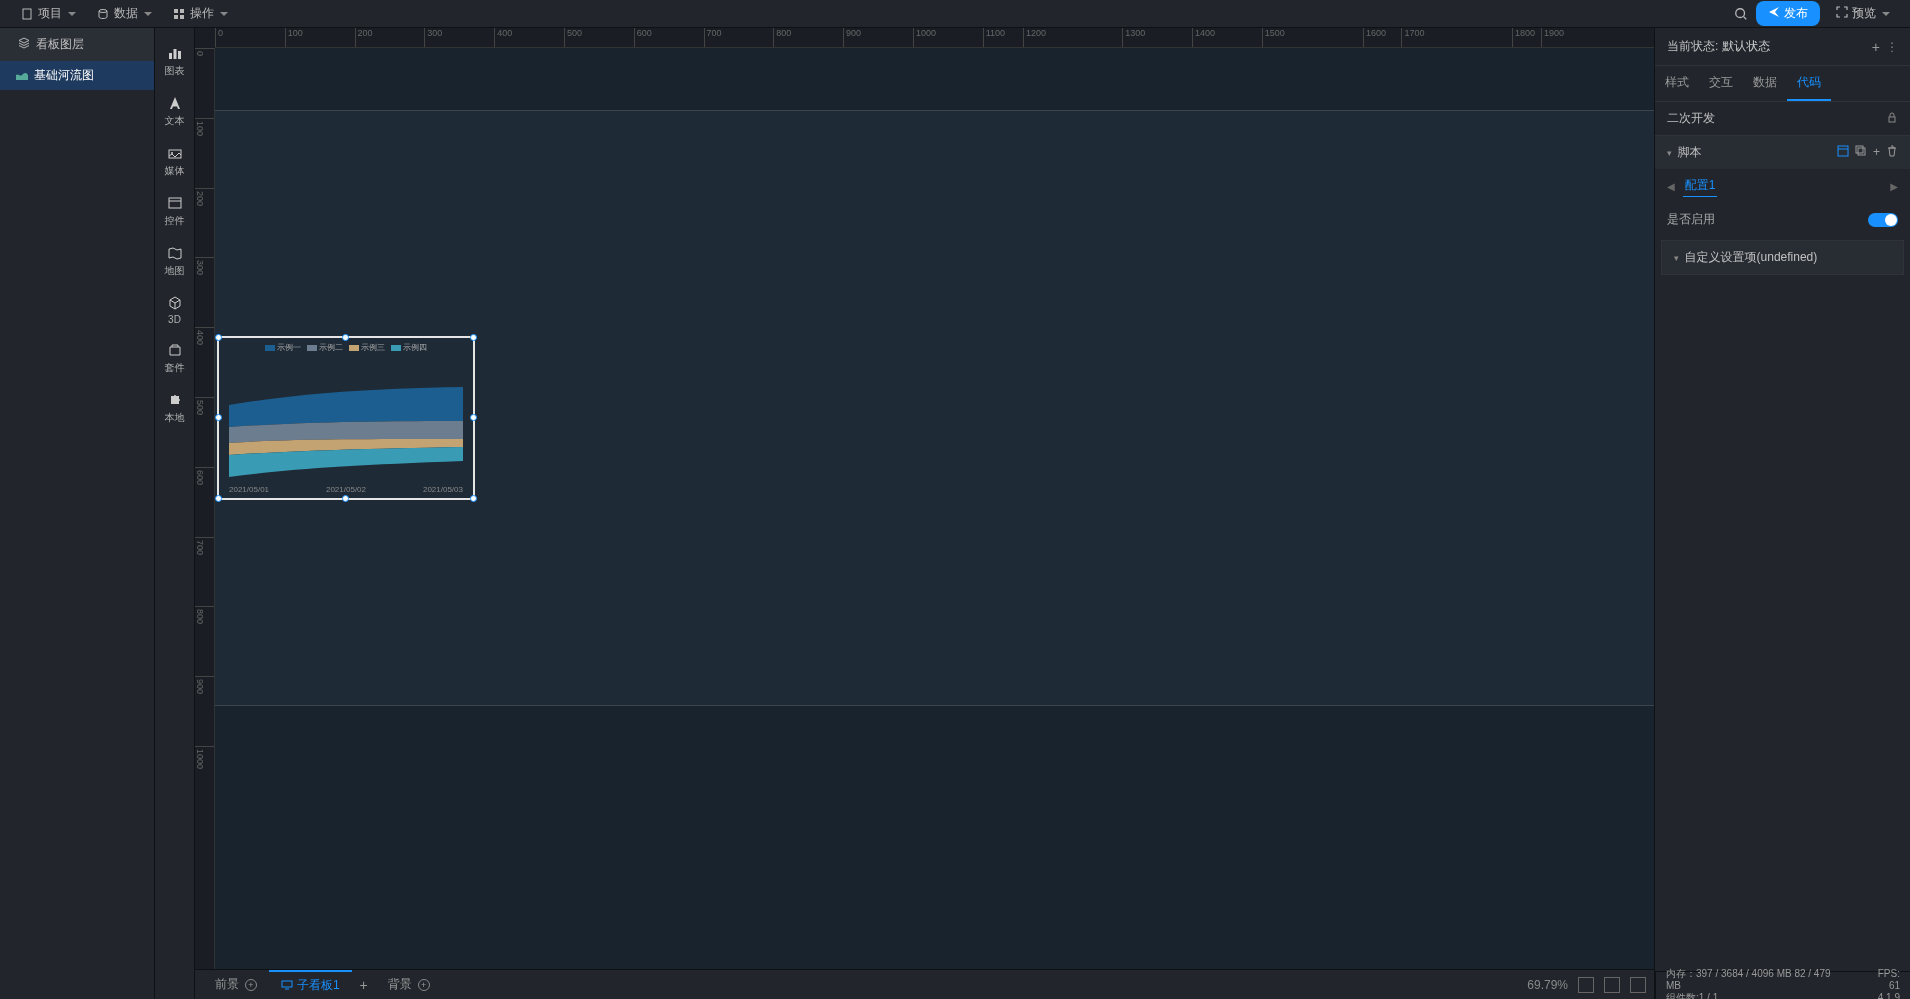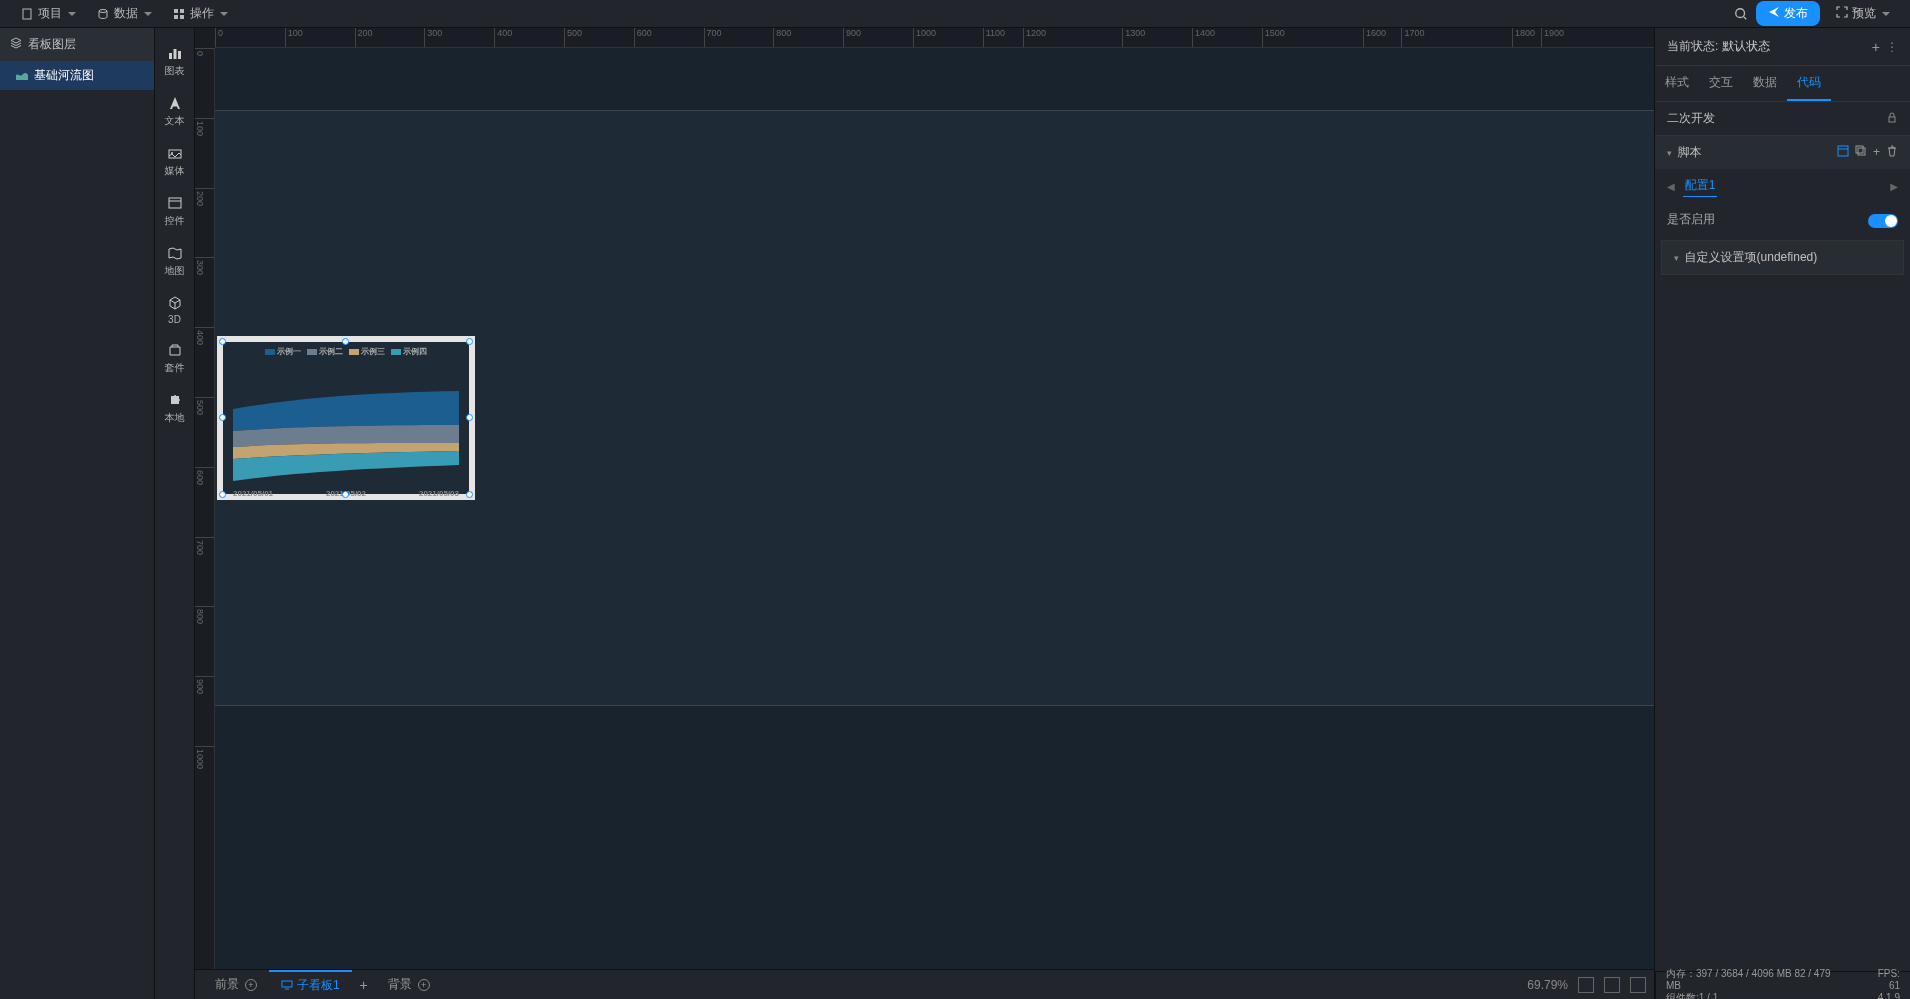--- a/index.html
+++ b/index.html
@@ -13,41 +13,41 @@
 .icon { display: inline-flex; width: 14px; height: 14px; align-items: center; justify-content: center; }
 .chevron-down { width: 0; height: 0; border-left: 4px solid transparent; border-right: 4px solid transparent; border-top: 4px solid #888; margin-left: 2px; }
 .btn-publish { background: #1890ff; color: #fff; padding: 4px 12px; border-radius: 8px; display: flex; align-items: center; gap: 4px; cursor: pointer; }
 .btn-preview { display: flex; align-items: center; gap: 4px; padding: 4px 8px; cursor: pointer; }
 
 
 .main { display: flex; height: calc(100% - 28px); }
 
 
 .layer-panel { width: 155px; background: #22262c; border-right: 1px solid #0f1215; }
-.layer-header { padding: 8px 10px; background: #2a2e35; display: flex; align-items: center; gap: 6px; font-size: 12px; }
+.layer-header { padding: 8px 18px; background: #2a2e35; display: flex; align-items: center; gap: 6px; font-size: 12px; }
 .layer-item { padding: 6px 16px; background: #1e3a5f; color: #fff; display: flex; align-items: center; gap: 6px; cursor: pointer; font-size: 12px; }
 
 
 .comp-toolbar { width: 40px; background: #22262c; display: flex; flex-direction: column; align-items: center; padding-top: 8px; border-right: 1px solid #0f1215; }
 .comp-item { width: 100%; padding: 8px 0; display: flex; flex-direction: column; align-items: center; gap: 2px; cursor: pointer; font-size: 10px; color: #b0b0b0; }
 .comp-icon { width: 18px; height: 18px; display: flex; align-items: center; justify-content: center; }
 
 
 .canvas-wrap { flex: 1; display: flex; flex-direction: column; position: relative; background: #1a1e24; }
 .ruler-h { height: 20px; background: #1a1e24; border-bottom: 1px solid #333; position: relative; margin-left: 20px; overflow: hidden; }
 .ruler-tick { position: absolute; top: 0; font-size: 9px; color: #666; border-left: 1px solid #444; height: 100%; padding-left: 2px; display: flex; align-items: flex-start; }
 .canvas-body { flex: 1; display: flex; overflow: hidden; }
 .ruler-v { width: 20px; background: #1a1e24; border-right: 1px solid #333; position: relative; }
 .ruler-v-tick { position: absolute; left: 0; font-size: 9px; color: #666; border-top: 1px solid #444; width: 100%; writing-mode: vertical-lr; padding-top: 2px; }
 .canvas { flex: 1; position: relative; background: #18232d; overflow: hidden; }
 .canvas-dots { position: absolute; inset: 0; background-image: radial-gradient(#2a3540 0.5px, transparent 0.5px); background-size: 14px 14px; opacity: 0.4; }
 .artboard { position: absolute; left: 0; top: 62px; width: 100%; height: 596px; background: #1e2a36; border-top: 1px solid #3a4550; border-bottom: 1px solid #3a4550; }
 
 
-.sel-box { position: absolute; border: 6px solid #e5e5e5; font-weight: bold; }
+.sel-box { position: absolute; border: 2px solid #e5e5e5; }
 .sel-handle { position: absolute; width: 7px; height: 7px; background: #fff; border: 1px solid #1890ff; border-radius: 50%; }
 .sh-nw { left: -4px; top: -4px; } .sh-n { left: 50%; top: -4px; margin-left: -4px; } .sh-ne { right: -4px; top: -4px; }
 .sh-w { left: -4px; top: 50%; margin-top: -4px; } .sh-e { right: -4px; top: 50%; margin-top: -4px; }
 .sh-sw { left: -4px; bottom: -4px; } .sh-s { left: 50%; bottom: -4px; margin-left: -4px; } .sh-se { right: -4px; bottom: -4px; }
 
 
 .chart-legend { text-align: center; font-size: 8px; color: #aaa; padding: 4px; }
 .chart-legend span { margin: 0 3px; }
 .lg-sw { display:inline-block; width:10px; height:6px; vertical-align:middle; margin-right:2px; }
 .chart-area { position: relative; margin: 20px 10px 0 10px; height: 100px; }
@@ -69,21 +69,21 @@
 .prop-tabs { display: flex; border-bottom: 1px solid #303438; }
 .prop-tab { flex: 0 0 auto; padding: 8px 10px; cursor: pointer; color: #999; font-size: 12px; }
 .prop-tab.active { color: #1890ff; border-bottom: 2px solid #1890ff; }
 .prop-section { padding: 8px 12px; border-bottom: 1px solid #303438; display: flex; align-items: center; justify-content: space-between; font-size: 12px; }
 .lock-icon { color: #888; cursor: pointer; }
 .script-header { padding: 8px 12px; display: flex; align-items: center; gap: 6px; font-size: 12px; background: #282c33; }
 .script-header .tools { margin-left: auto; display: flex; gap: 6px; color: #1890ff; }
 .script-tabs { padding: 6px 12px; display: flex; align-items: center; gap: 8px; font-size: 12px; }
 .script-tab { color: #1890ff; border-bottom: 1px solid #1890ff; padding: 2px 2px; }
 .nav-arrow { color: #666; font-size: 10px; cursor: pointer; }
-.form-row { padding: 8px 12px; display: flex; align-items: flex-end; font-size: 12px; gap: 8px; }
+.form-row { padding: 8px 12px; display: flex; align-items: center; font-size: 12px; gap: 8px; }
 .form-row label { width: 56px; color: #aaa; }
 .toggle { position: relative; width: 30px; height: 14px; background: #1890ff; border-radius: 7px; cursor: pointer; margin-left: auto; }
 .toggle::after { content: ''; position: absolute; right: 1px; top: 1px; width: 12px; height: 12px; background: #fff; border-radius: 50%; }
 .select { flex: 1; background: #2a2e35; border: 1px solid #3a3e45; padding: 3px 6px; display: flex; align-items: center; justify-content: space-between; cursor: pointer; font-size: 11px; color: #ccc; }
 .collapse-row { padding: 8px 12px; background: #282c33; display: flex; align-items: center; gap: 6px; font-size: 12px; cursor: pointer; margin: 4px 6px; border: 1px solid #303438; }
 .chev { font-size: 9px; color: #888; }
 
 
 .status-bar { height: 28px; background: #22262c; border-top: 1px solid #0f1215; display: flex; align-items: center; padding: 0 10px; font-size: 10px; color: #999; }
 .status-right { margin-left: auto; display: flex; gap: 16px; align-items: center; }

